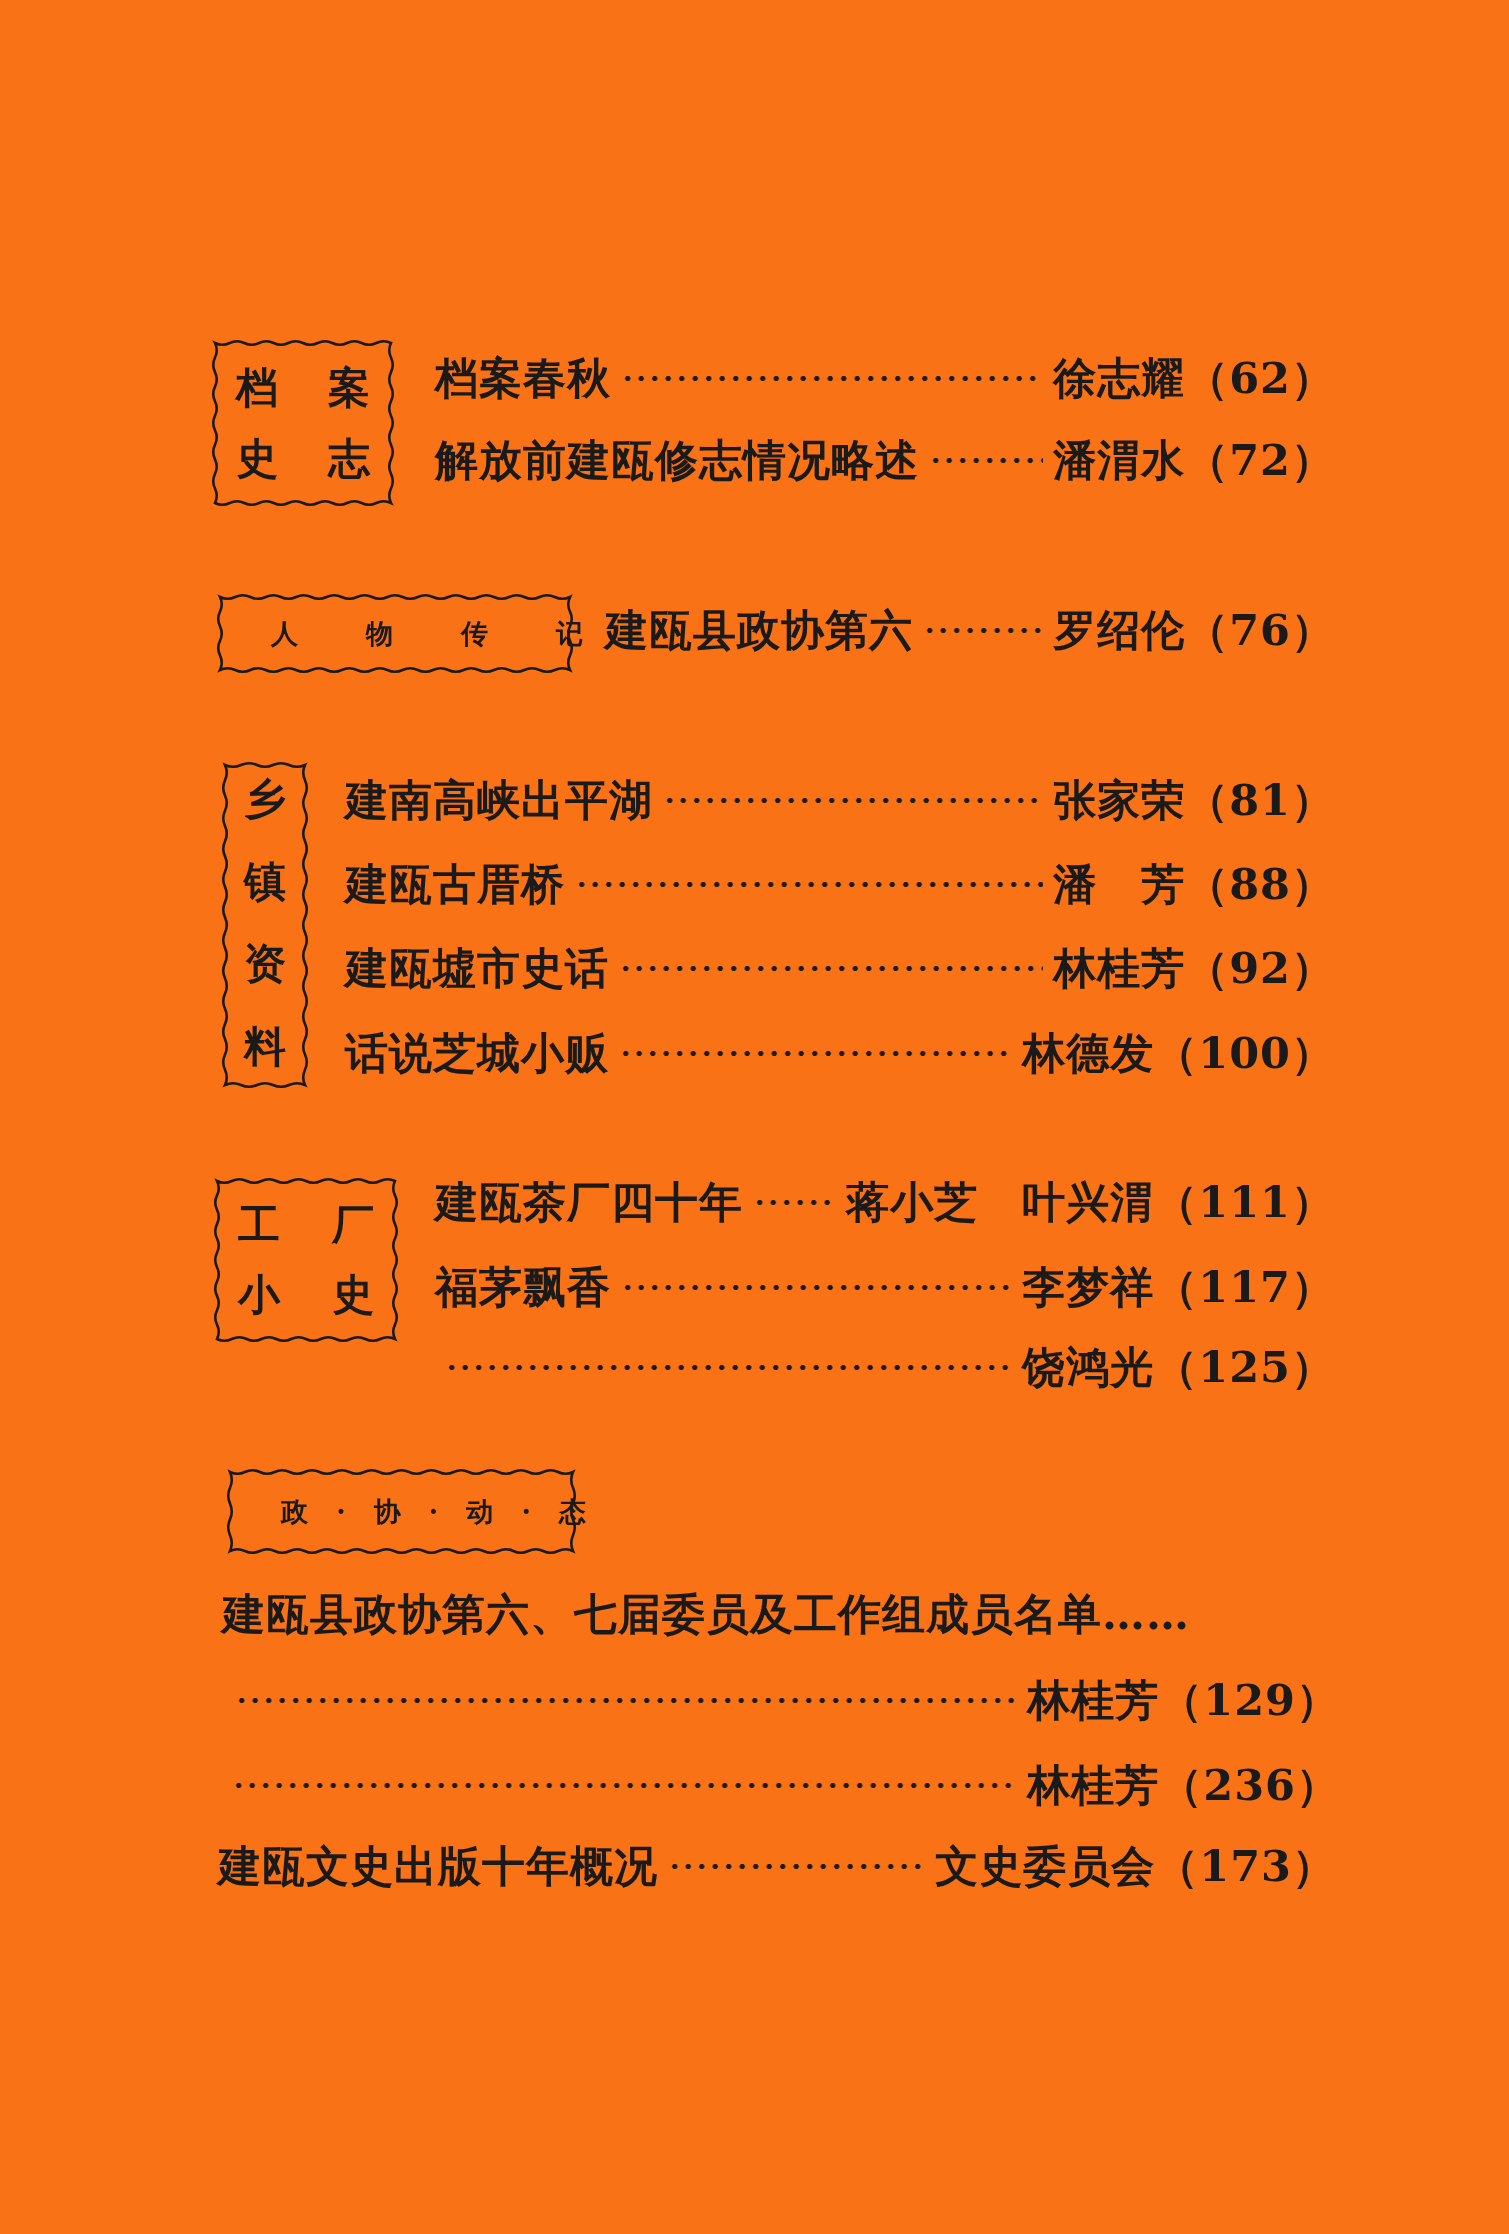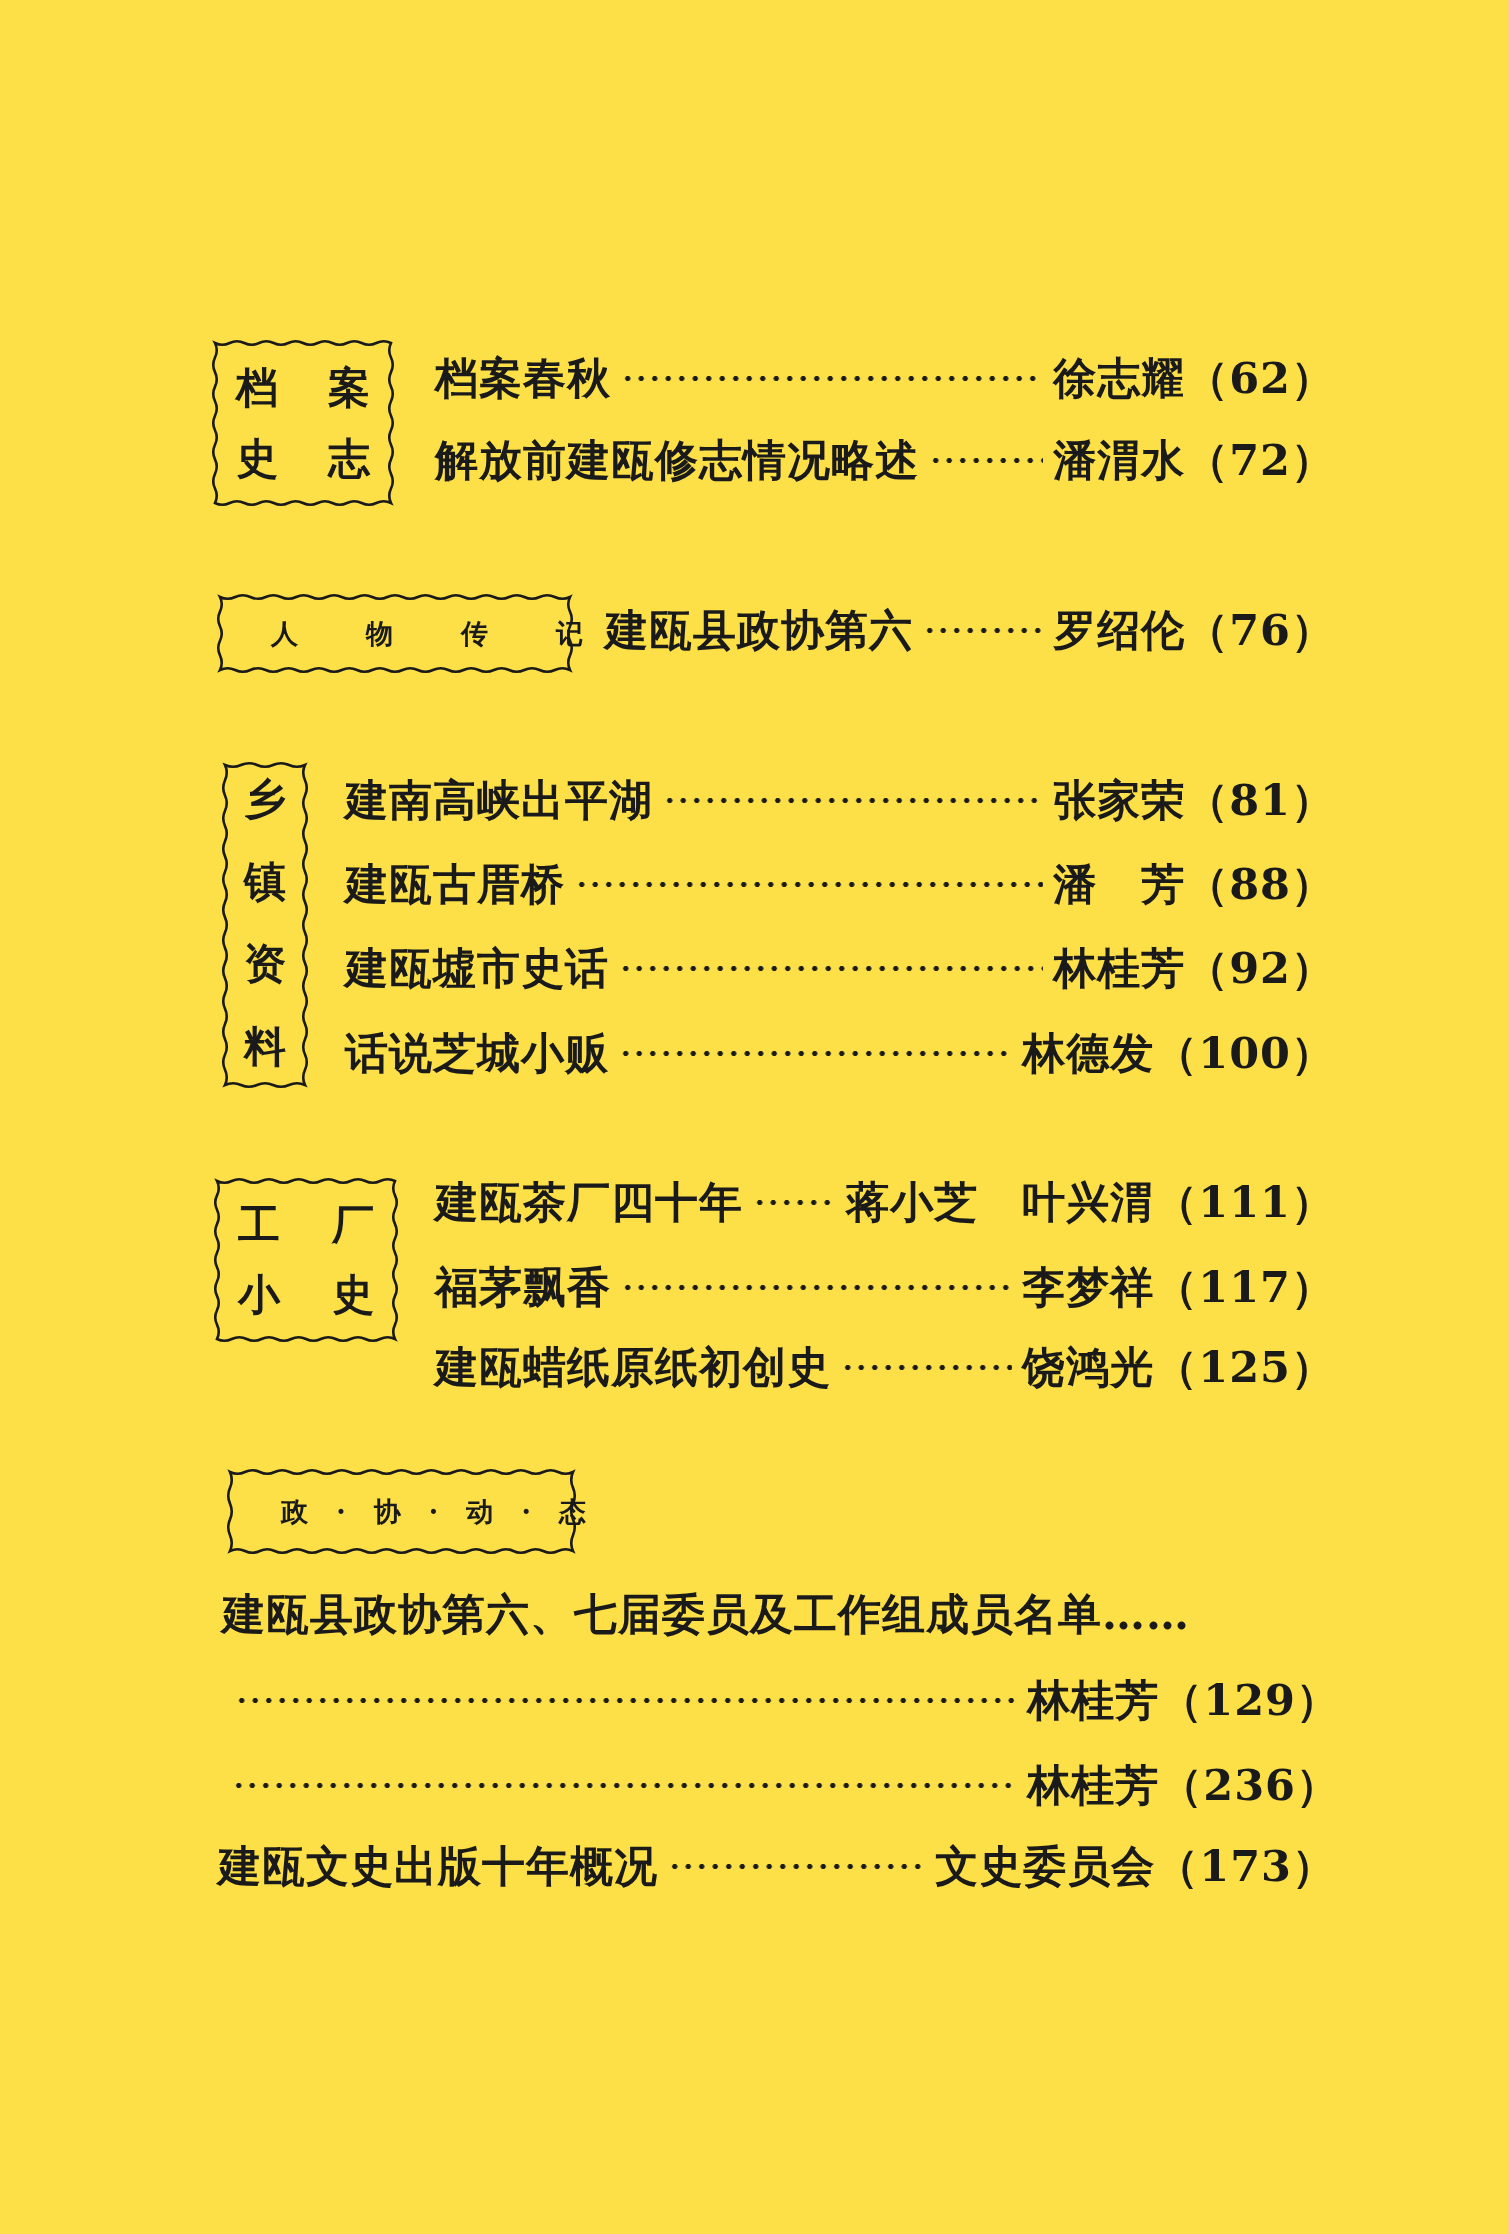--- a/index.html
+++ b/index.html
@@ -1,20 +1,20 @@
 <!DOCTYPE html>
 <html><head>
 <meta charset="utf-8">
 <style>
   html,body{margin:0;padding:0;background:#e8e8e8;}
   .page{
     position:relative;
     width:1509px;height:2234px;
     margin:0 auto;
-    background:#fde047;
+    background:#f97316;
     color:#1a1a1a;
     font-family:"DejaVu Serif","Liberation Serif",serif;
     overflow:hidden;
   }
   
   .row{
     position:absolute;
     display:flex;
     align-items:center;
     height:60px;
@@ -153,21 +153,20 @@
         <span class="a">蒋小芝　叶兴渭</span>
         <span class="p"> （111）</span>
       </div>
     <div class="row" style="top:1257px;left:435px;width:900px">
         <span class="t">福茅飘香</span>
         <span class="leader"></span>
         <span class="a">李梦祥</span>
         <span class="p"> （117）</span>
       </div>
     <div class="row" style="top:1337px;left:435px;width:900px">
-        <span class="t">建瓯蜡纸原纸初创史</span>
         <span class="leader"></span>
         <span class="a">饶鸿光</span>
         <span class="p"> （125）</span>
       </div>
   </section>
 
   <section>
     <div class="wavy-box one-row" style="left:225px;top:1467px;width:353px;height:89px">
       <div class="box-label">政·协·动·态</div>
     <svg class="wavy-svg" viewBox="0 0 353 89">

